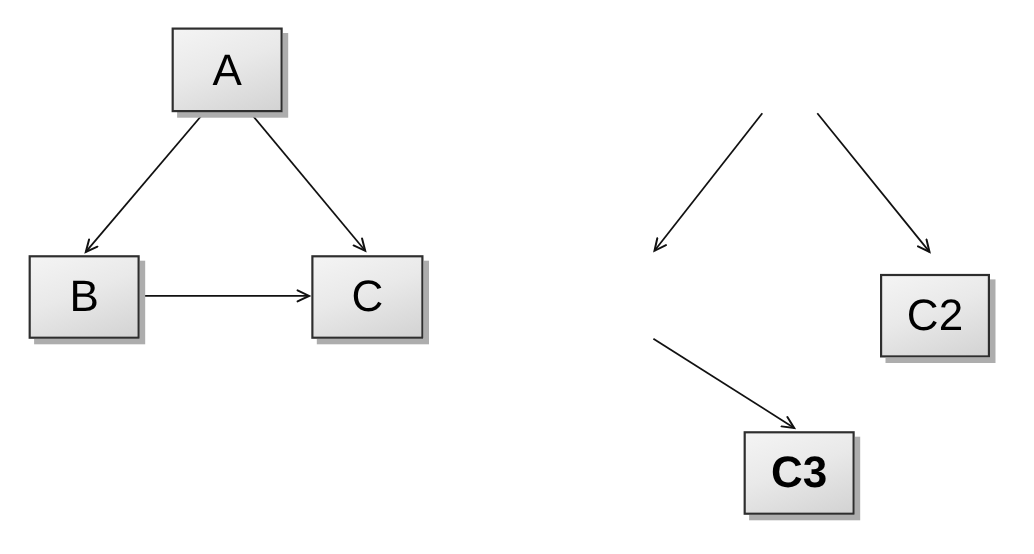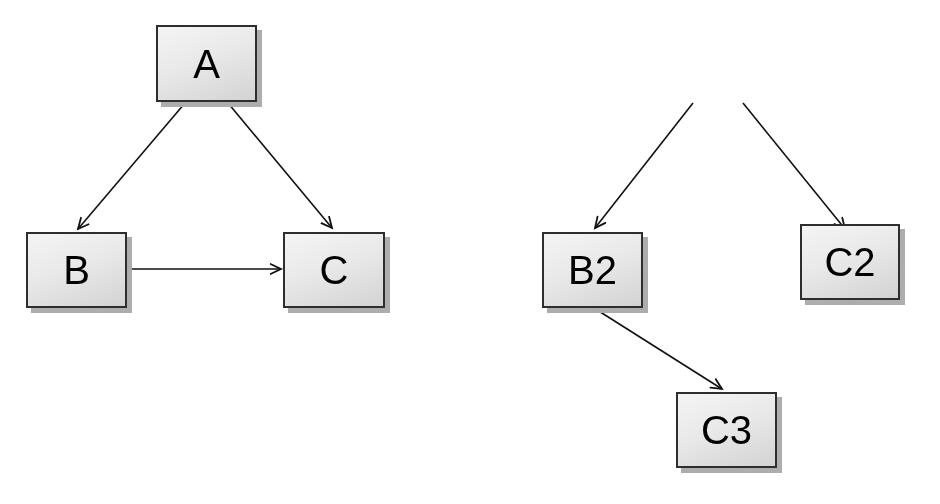--- a/index.html
+++ b/index.html
@@ -63,22 +63,19 @@
   <div class="node" style="left: 156px; top: 25px; width: 101px; height: 77px;">
     <span class="label">A</span>
   </div>
   <div class="node" style="left: 26px; top: 232px; width: 101px; height: 76px;">
     <span class="label">B</span>
   </div>
   <div class="node" style="left: 283px; top: 232px; width: 102px; height: 76px;">
     <span class="label">C</span>
   </div>
 
-  <div class="node" style="left: 542px; top: 232px; width: 101px; height: 76px;">
-    <span class="label">B2</span>
-  </div>
-  <div class="node" style="left: 800px; top: 224px; width: 100px; height: 76px;">
+  <div class="node" style="left: 800px; top: 249px; width: 100px; height: 76px;">
     <span class="label">C2</span>
   </div>
-  <div class="node" style="left: 676px; top: 392px; width: 101px; height: 76px;">
+  <div class="node" style="left: 676px; top: 392px; width: 101px; height: 76px; font-weight: bold;">
     <span class="label">C3</span>
   </div>
 </div>
 
 </body></html>

